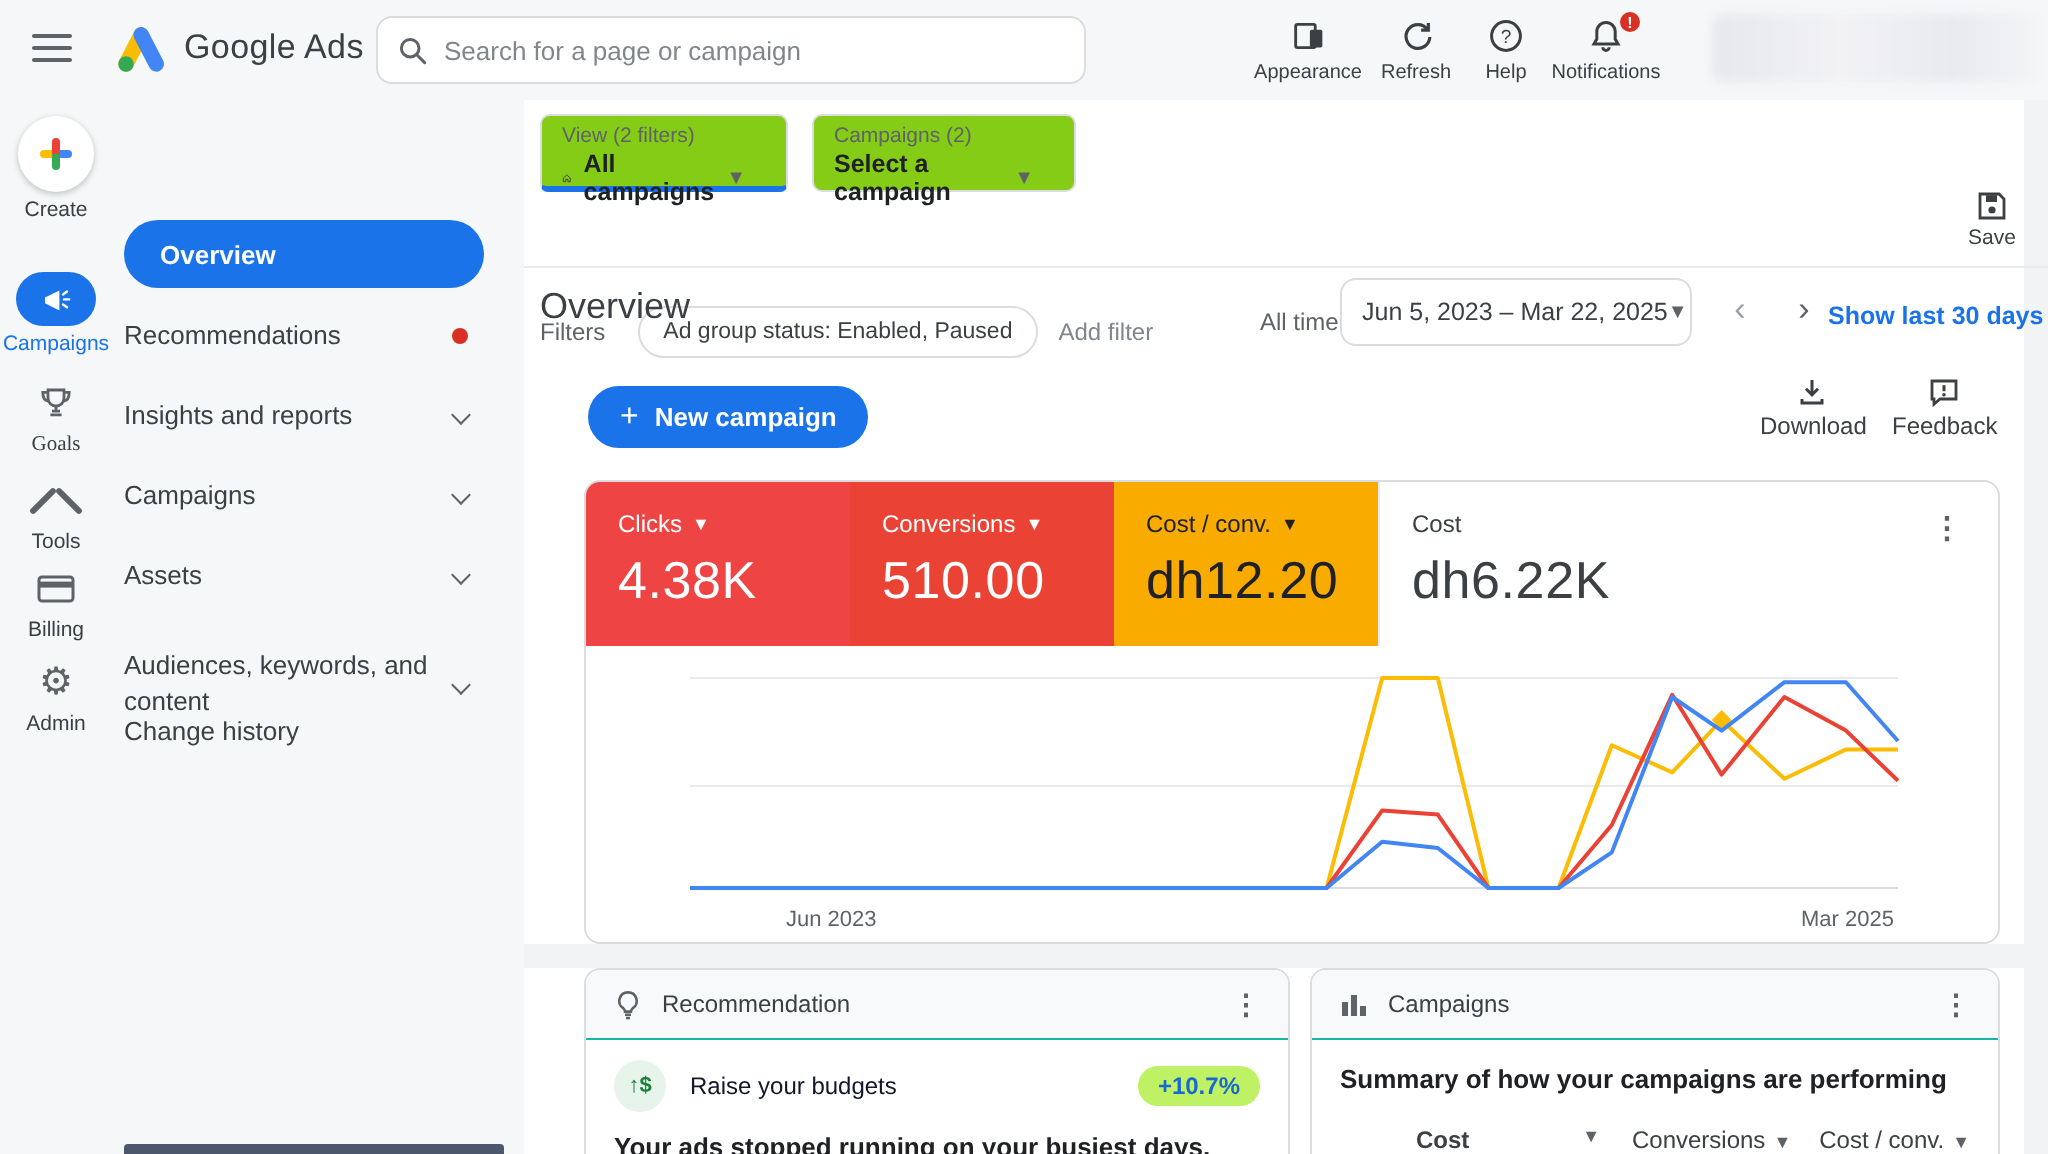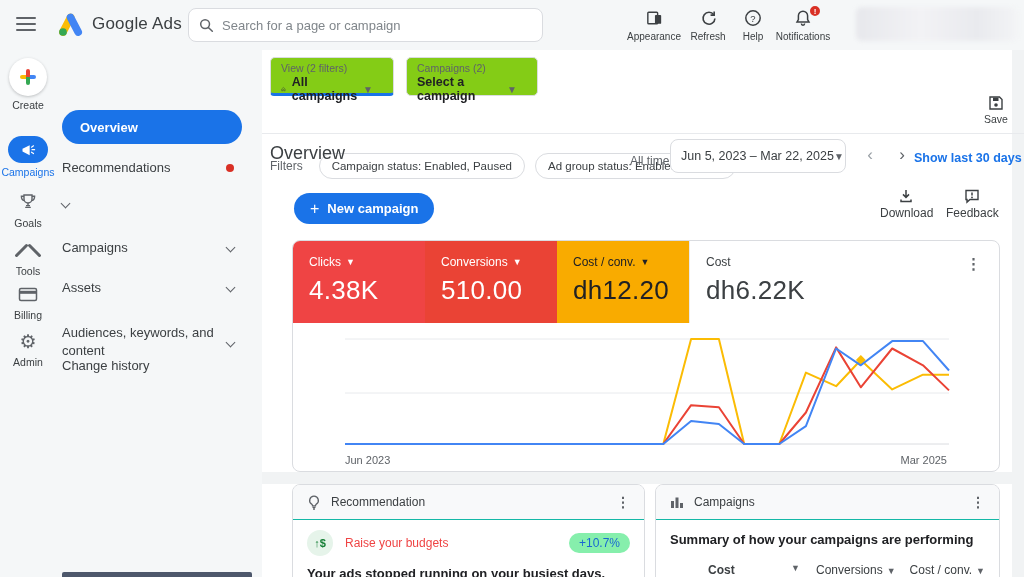--- a/index.html
+++ b/index.html
@@ -67,31 +67,31 @@
 
   
   #chart-card { left:30px; top:190px; width:708px; height:232px; background:#fff; border:1px solid #DADCE0; border-radius:8px; overflow:hidden; }
   .scorecard { position:absolute; top:0; width:132px; height:82px; padding:14px 0 0 16px; cursor:pointer; }
   .scorecard .lbl { font-size:12px; display:flex; align-items:center; gap:5px; }
   .scorecard .val { font-size:26px; margin-top:6px; letter-spacing:.3px; }
   .sc-caret { font-size:9px; }
   #card-kebab { position:absolute; right:18px; top:14px; font-size:15px; color:#5F6368; cursor:pointer; font-weight:bold; }
   .kebab { font-size:14px; color:#5F6368; cursor:pointer; font-weight:bold; }
   #chart-svg { position:absolute; left:0; top:85px; }
-  .x-label { position:absolute; top:213px; font-size:11px; color:#5F6368; }
+  .x-label { position:absolute; top:213px; font-size:11px; color:#5F6368;margin-left:48px; }
 
   
   #gap-band { left:0; top:422px; width:762px; height:12px; background:#F1F3F4; }
   .bcard { position:absolute; top:434px; height:160px; background:#fff; border:1px solid #DADCE0; border-radius:8px; overflow:hidden; }
   .bcard-head { height:35px; background:#F8F9FA; border-bottom:1px solid #14b8a6; display:flex; align-items:center; padding:0 14px; gap:10px; font-size:12px; color:#3C4043; }
   .bcard-head .spacer { flex:1; }
   #rec-row { display:flex; align-items:center; padding:10px 14px 0 14px; gap:12px; }
   #rec-icon { width:26px; height:26px; border-radius:50%; background:#E6F4EA; color:#188038; font-size:11px; font-weight:bold; display:flex; align-items:center; justify-content:center; }
-  #rec-title { font-size:12px; color:#ef4444; flex:1; }
-  #rec-badge { background:#86efac; color:#1967D2; font-size:12px; font-weight:normal; border-radius:12px; padding:3px 10px; }
+  #rec-title { font-size:12px; color:#0f172a; flex:1; }
+  #rec-badge { background:#bef264; color:#1967D2; font-size:12px; font-weight:bold; border-radius:12px; padding:3px 10px; }
   #rec-body { padding:9px 14px 0 14px; font-size:13px; font-weight:bold; color:#202124; line-height:18px; }
   #camp-summary { padding:12px 14px 0 14px; font-size:13px; font-weight:bold; color:#202124; }
   #camp-cols { position:absolute; left:0; right:14px; top:78px; display:flex; justify-content:flex-end; align-items:center; font-size:12px; color:#3C4043; }
   .col-caret { font-size:9px; color:#5F6368; margin-left:4px; }
   #col-cost { width:92px; display:flex; justify-content:space-between; font-weight:bold; margin-right:16px; }
   #col-conv { margin-right:14px; }
 
   #taskbar-sliver { left:62px; top:572px; width:190px; height:5px; background:#2F3B52; border-radius:2px 2px 0 0; opacity:.85; }
   svg { display:block; }
 </style>
@@ -172,21 +172,21 @@
   </div>
   <div class="rail-item active abs" style="top:86px;">
     <div id="camp-pill">
       <svg width="16" height="14" viewBox="0 0 16 14">
           <path d="M2.5 8.6V5.8l7.2-3.6v10z" fill="#fff"></path>
           <path d="M11.5 4.2l2-1.4M11.5 9.2l2 1.4M12 6.7h2.6" stroke="#fff" stroke-width="1.2" stroke-linecap="round"></path>
         </svg>
     </div>
     <div class="lbl">Campaigns</div>
   </div>
-  <div class="rail-item abs" style="top:142px;">
+  <div class="rail-item abs" style="top:142px;font-family:Liberation Serif, serif;">
     <div style="height:22px;display:flex;justify-content:center;">
       <svg width="20" height="20" viewBox="0 0 20 20">
           <path d="M6 3h8v4a4 4 0 0 1-8 0V3z" fill="none" stroke="#5F6368" stroke-width="1.4"></path>
           <path d="M6 4.2H3.4c0 2.6 1.2 4.1 2.8 4.3M14 4.2h2.6c0 2.6-1.2 4.1-2.8 4.3" fill="none" stroke="#5F6368" stroke-width="1.4"></path>
           <path d="M10 11v2.6M7.2 15.4h5.6M8 13.6h4" stroke="#5F6368" stroke-width="1.4"></path>
         </svg>
     </div>
     <div class="lbl">Goals</div>
   </div>
   <div class="rail-item abs" style="top:190px;">
@@ -212,20 +212,21 @@
 </div>
 
 <div id="nav-overview" class="abs">
   <span>Overview</span>
 </div>
 <div class="nav-item abs" style="top:160px;">
   <span style="flex:1;">Recommendations</span>
   <span class="red-dot" style="margin-right:18px;"></span>
 </div>
 <div class="nav-item abs" style="top:200px;">
+  <span style="flex:1;">Insights and reports</span>
   <span class="chev" style="margin-right:18px;"></span>
 </div>
 <div class="nav-item abs" style="top:240px;">
   <span style="flex:1;">Campaigns</span>
   <span class="chev" style="margin-right:18px;"></span>
 </div>
 <div class="nav-item abs" style="top:280px;">
   <span style="flex:1;">Assets</span>
   <span class="chev" style="margin-right:18px;"></span>
 </div>
@@ -253,21 +254,20 @@
   <div id="dd-campaign" class="dd-box abs">
     <div class="sm">Campaigns (2)</div>
     <div class="val">
       <span>Select a campaign</span>
       <span class="dd-caret">▼</span>
     </div>
   </div>
 
   <div id="filters-row" class="abs">
     <span id="filters-label">Filters</span>
-    <span class="chip">Campaign status: Enabled, Paused</span>
     <span class="chip">Ad group status: Enabled, Paused</span>
     <span id="add-filter">Add filter</span>
   </div>
 
   <div id="save-btn" class="abs">
     <svg width="16" height="16" viewBox="0 0 16 16" style="margin:0 auto;">
         <path d="M2 2h9.5L14 4.5V14H2V2z" fill="none" stroke="#3C4043" stroke-width="1.4"></path>
         <rect x="5" y="2.6" width="5.5" height="3.4" fill="#3C4043"></rect>
         <circle cx="8" cy="10" r="1.8" fill="#3C4043"></circle>
       </svg>

